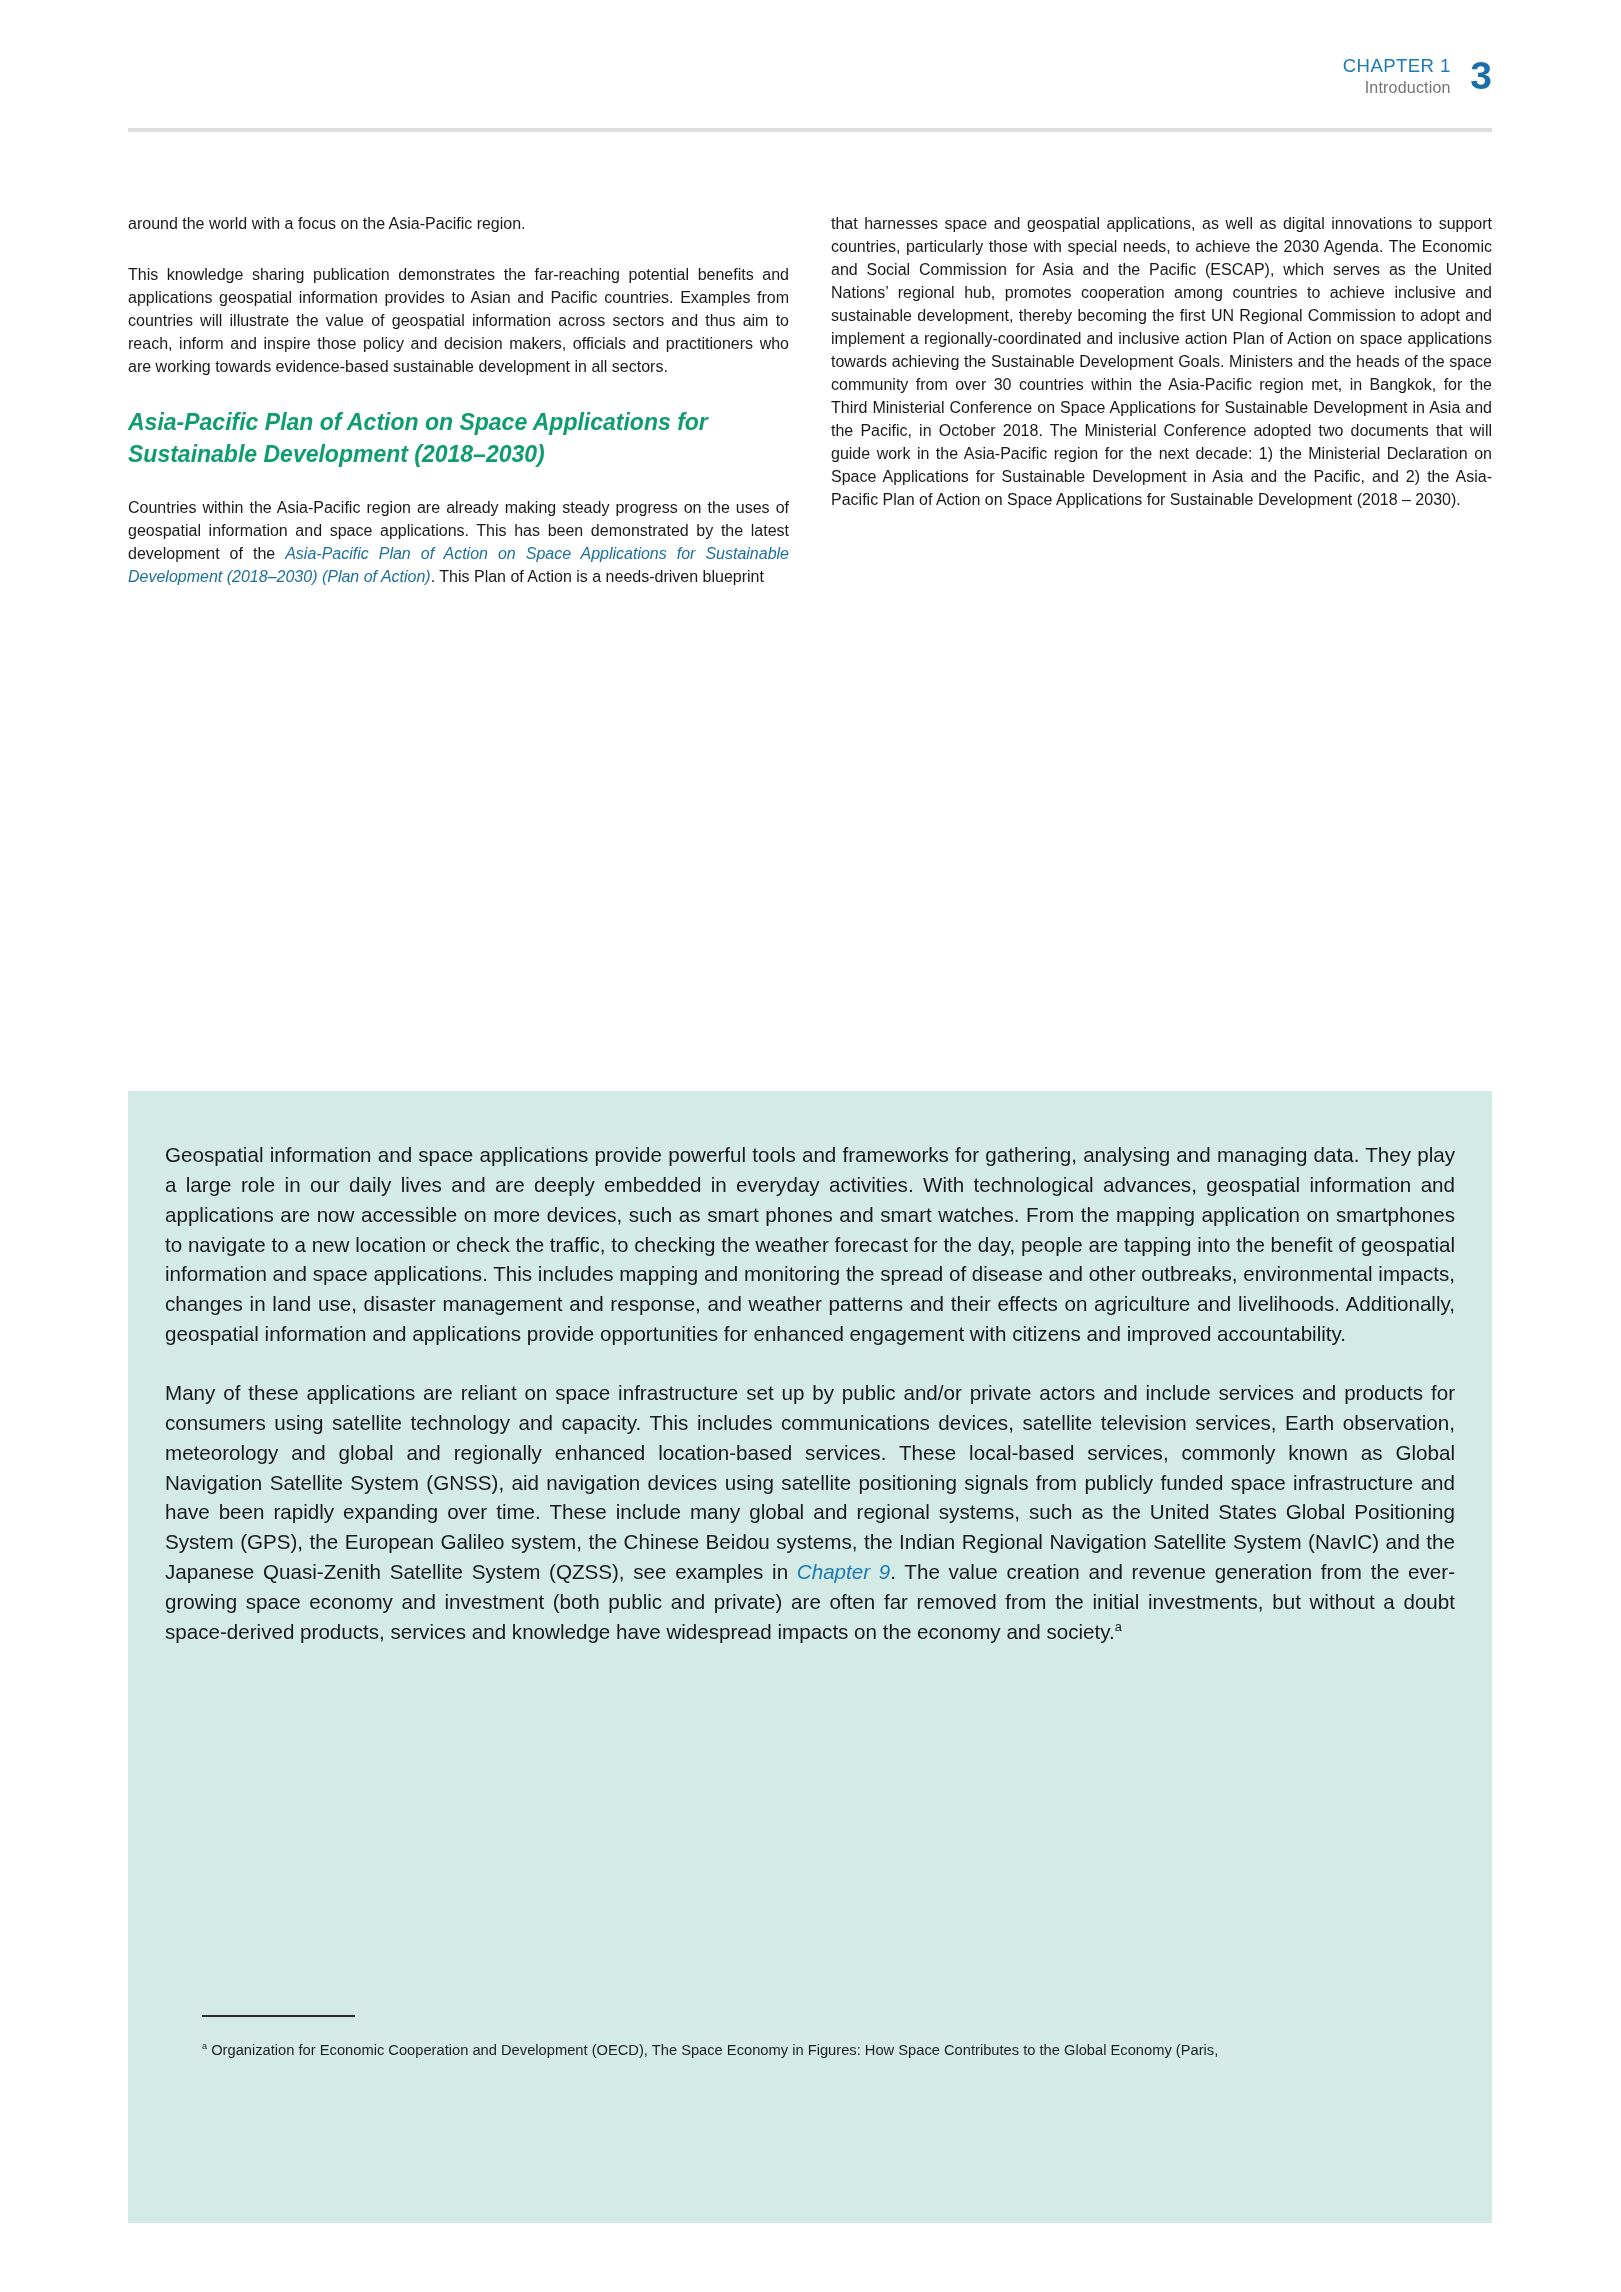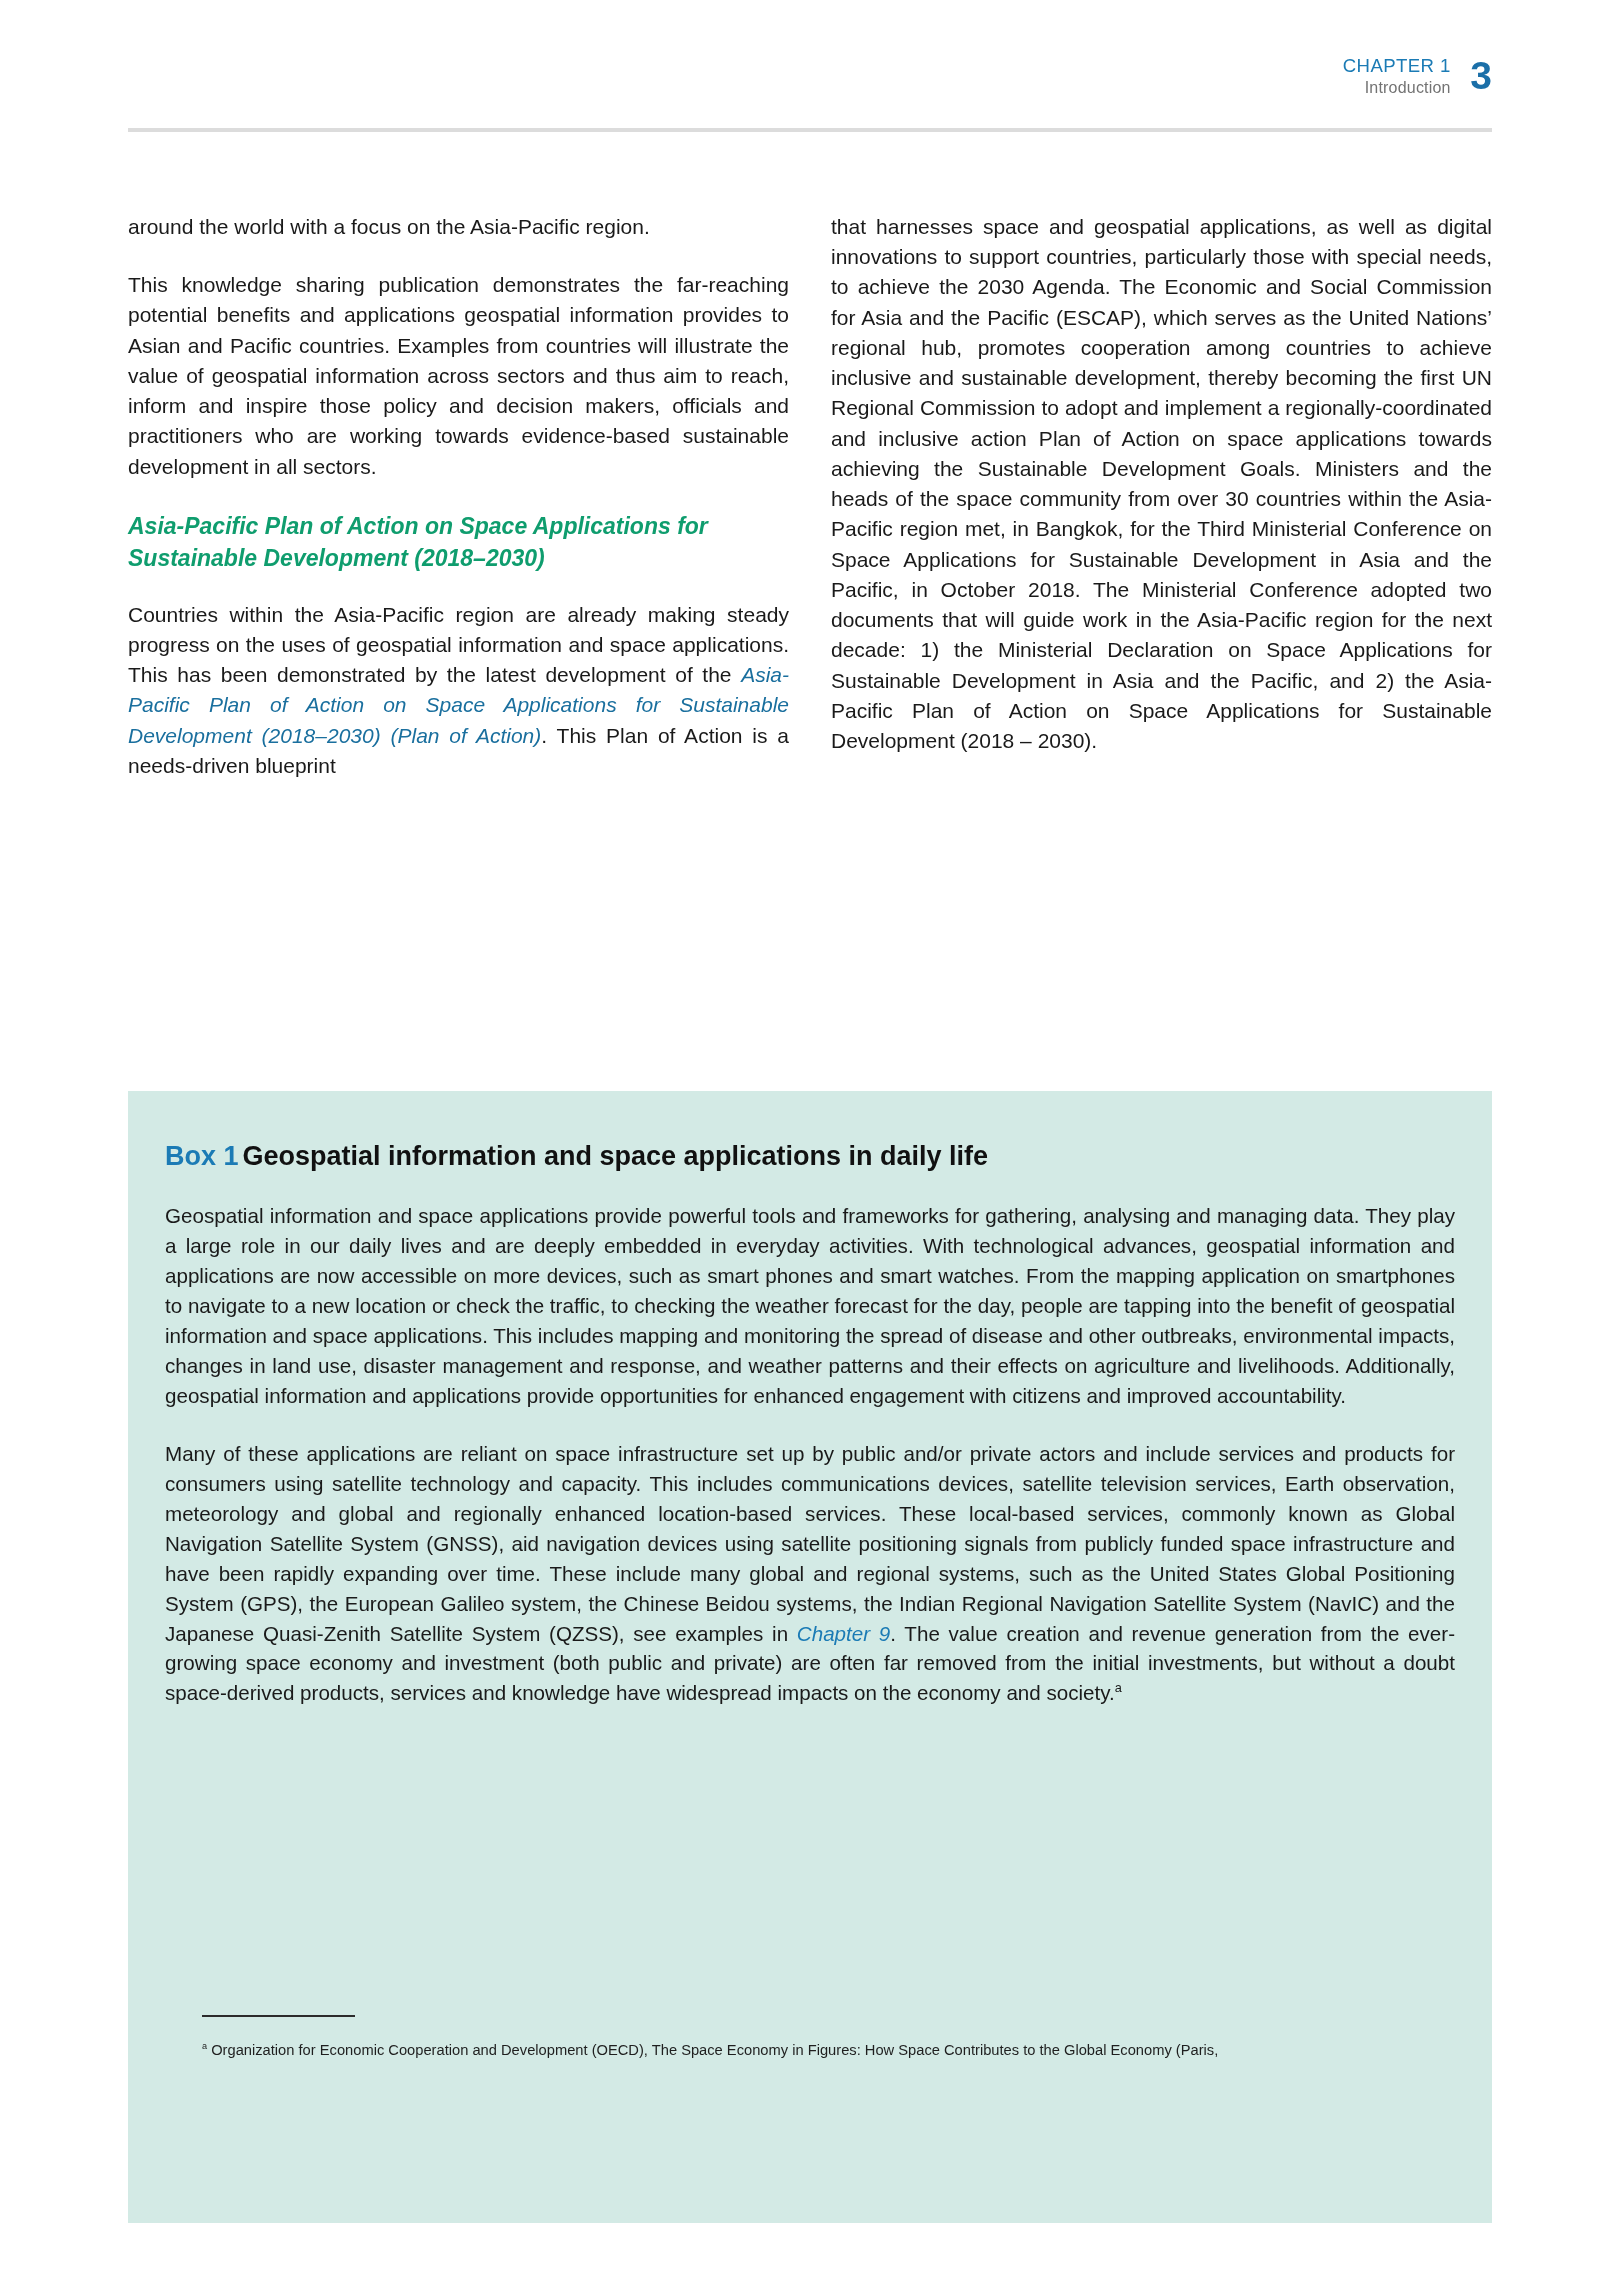--- a/index.html
+++ b/index.html
@@ -71,21 +71,21 @@
     top: 212px;
     width: 1364px;
     display: flex;
     gap: 42px;
   }
   .col {
     width: 661px;
   }
   .col p {
     margin: 0 0 28px 0;
-    font-size: 21px;
+    font-size: 16px;
     line-height: 1.44;
     text-align: justify;
     text-justify: inter-word;
     color: #1a1a1a;
     hyphens: none;
   }
   .col p:last-child { margin-bottom: 0; }
 
   .section-heading {
     margin: 2px 0 25.5px 0;
@@ -191,21 +191,20 @@
       <p><span>Countries within the Asia-Pacific region are already making steady progress on the uses of geospatial information and space applications. This has been demonstrated by the latest development of the </span><span class="italic-blue">Asia-Pacific Plan of Action on Space Applications for Sustainable Development (2018–2030) (Plan of Action)</span><span>. This Plan of Action is a needs-driven blueprint</span></p>
     </div>
 
     <div class="col">
       <p>that harnesses space and geospatial applications, as well as digital innovations to support countries, particularly those with special needs, to achieve the 2030 Agenda. The Economic and Social Commission for Asia and the Pacific (ESCAP), which serves as the United Nations’ regional hub, promotes cooperation among countries to achieve inclusive and sustainable development, thereby becoming the first UN Regional Commission to adopt and implement a regionally-coordinated and inclusive action Plan of Action on space applications towards achieving the Sustainable Development Goals. Ministers and the heads of the space community from over 30 countries within the Asia-Pacific region met, in Bangkok, for the Third Ministerial Conference on Space Applications for Sustainable Development in Asia and the Pacific, in October 2018. The Ministerial Conference adopted two documents that will guide work in the Asia-Pacific region for the next decade: 1) the Ministerial Declaration on Space Applications for Sustainable Development in Asia and the Pacific, and 2) the Asia-Pacific Plan of Action on Space Applications for Sustainable Development (2018 – 2030).</p>
     </div>
 
   </div>
 
   <div class="box">
-    <div class="box-title"><span class="box-label">Box 1</span><span>Geospatial information and space applications in daily life</span></div>
 
     <p>Geospatial information and space applications provide powerful tools and frameworks for gathering, analysing and managing data. They play a large role in our daily lives and are deeply embedded in everyday activities. With technological advances, geospatial information and applications are now accessible on more devices, such as smart phones and smart watches. From the mapping application on smartphones to navigate to a new location or check the traffic, to checking the weather forecast for the day, people are tapping into the benefit of geospatial information and space applications. This includes mapping and monitoring the spread of disease and other outbreaks, environmental impacts, changes in land use, disaster management and response, and weather patterns and their effects on agriculture and livelihoods. Additionally, geospatial information and applications provide opportunities for enhanced engagement with citizens and improved accountability.</p>
 
     <p><span>Many of these applications are reliant on space infrastructure set up by public and/or private actors and include services and products for consumers using satellite technology and capacity. This includes communications devices, satellite television services, Earth observation, meteorology and global and regionally enhanced location-based services. These local-based services, commonly known as Global Navigation Satellite System (GNSS), aid navigation devices using satellite positioning signals from publicly funded space infrastructure and have been rapidly expanding over time. These include many global and regional systems, such as the United States Global Positioning System (GPS), the European Galileo system, the Chinese Beidou systems, the Indian Regional Navigation Satellite System (NavIC) and the Japanese Quasi-Zenith Satellite System (QZSS), see examples in </span><span class="chapter-ref">Chapter 9</span><span>. The value creation and revenue generation from the ever-growing space economy and investment (both public and private) are often far removed from the initial investments, but without a doubt space-derived products, services and knowledge have widespread impacts on the economy and society.</span><sup>a</sup></p>
 
     <div class="footnote-wrap">
       <div class="footnote-rule"></div>
       <div class="footnote"><sup>a</sup> <span>Organization for Economic Cooperation and Development (OECD), The Space Economy in Figures: How Space Contributes to the Global Economy (Paris,</span></div>
     </div>
   </div>

